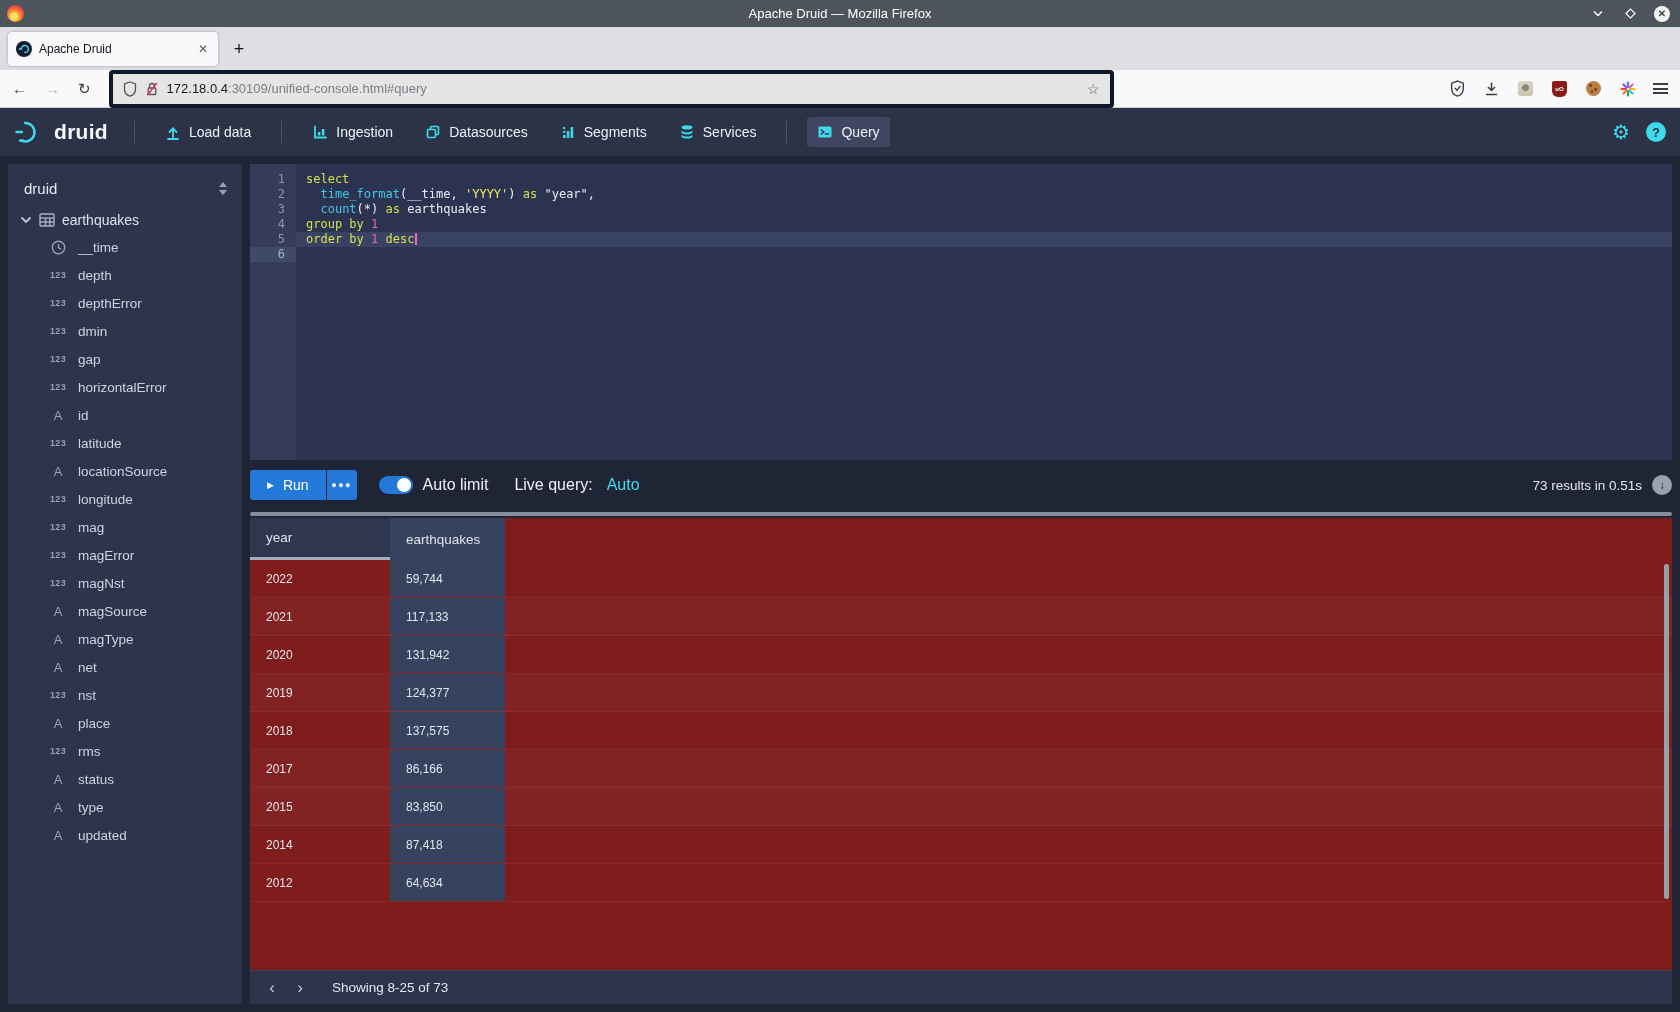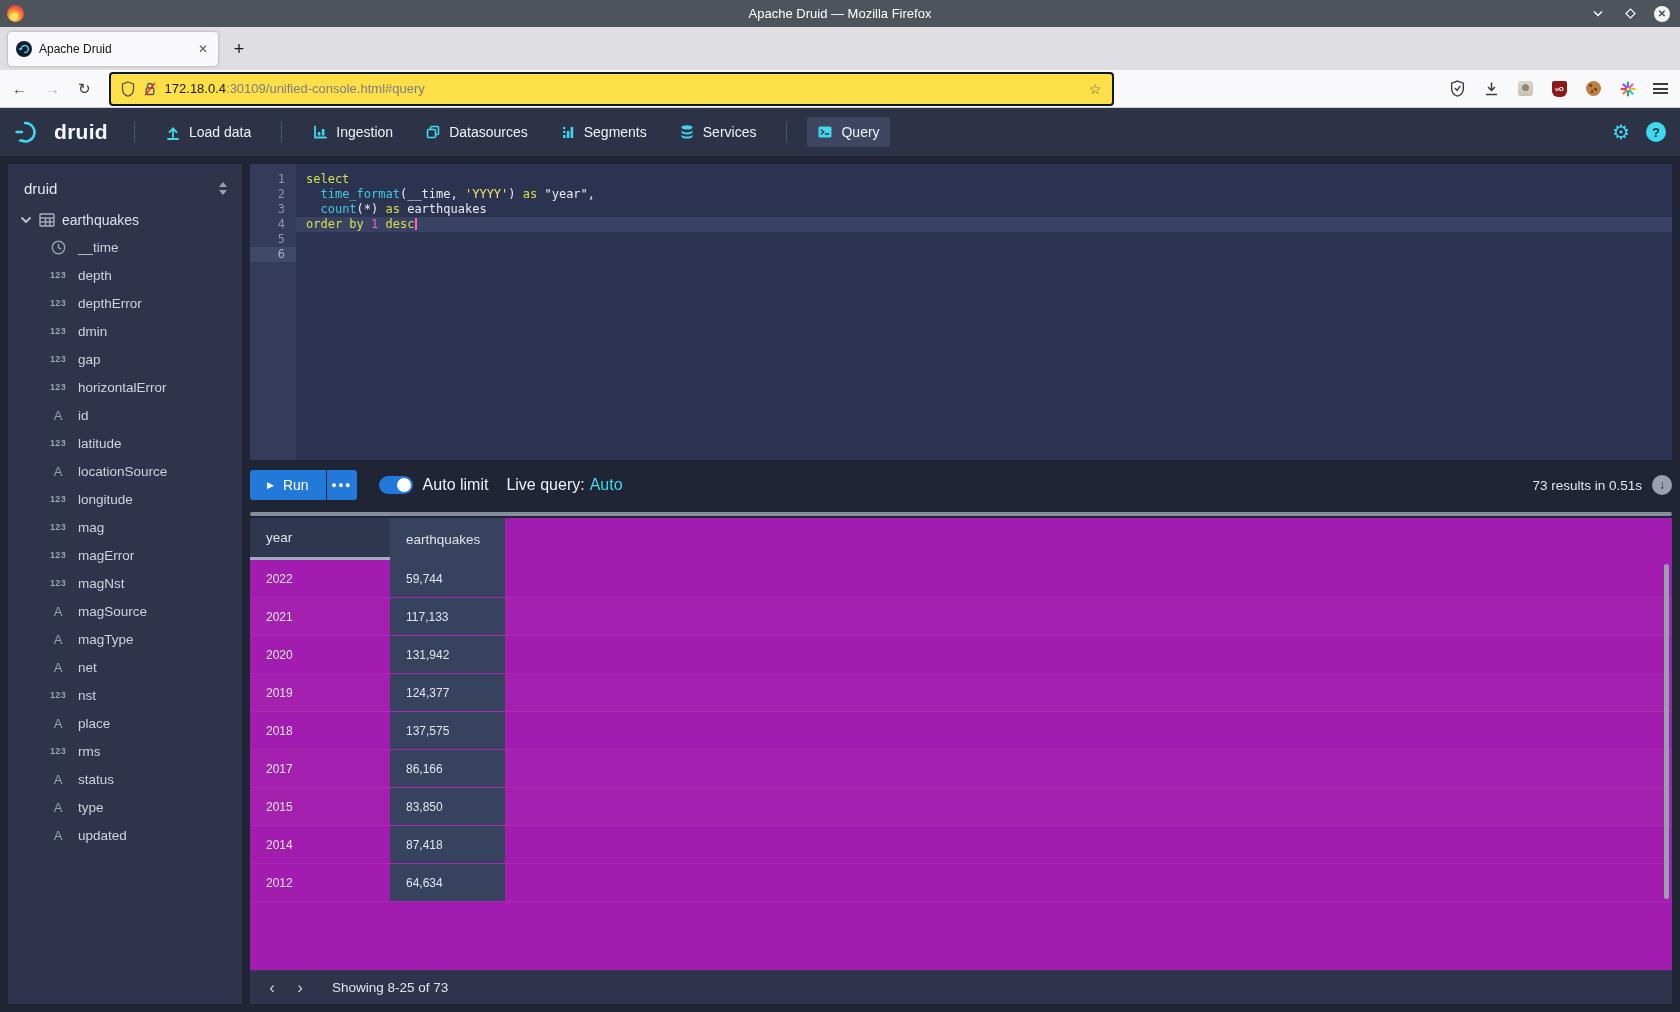--- a/index.html
+++ b/index.html
@@ -24,21 +24,21 @@
   .tab-title{flex:1;font-size:12px;color:#15141a;white-space:nowrap;overflow:hidden}
   .tab-close{color:#55555e;font-size:12px;padding:0 2px}
   .newtab{width:30px;height:30px;margin:0 0 6px 6px;display:flex;align-items:center;justify-content:center;
     font-size:18px;color:#15141a;border-radius:4px}
 
   
   .toolbar{height:38px;background:#f9f9fb;border-bottom:1px solid #ccccd2;display:flex;align-items:center;
     padding:0 12px;gap:18px;flex:none}
   .navbtn{font-size:15px;color:#3b3b40}
   .navbtn.disabled{color:#b9b9c0}
-  .urlbar{width:1005px;height:30px;background:#fde047;border:2px solid #0f172a;border-radius:4px;
+  .urlbar{width:1005px;height:30px;background:#e5e5e5;border:4px solid #0f172a;border-radius:4px;
     display:flex;align-items:center;padding:15px 10px;gap:8px;font-size:13px}
   .url-host{color:#17171b}
   .url-rest{color:#7c7c87}
   .url-star{margin-left:auto;font-size:14px;color:#55555e}
   .tb-icons{margin-left:auto;display:flex;align-items:center;gap:17px}
   .ext{width:17px;height:17px;display:flex;align-items:center;justify-content:center}
   .ublock{width:15px;height:16px;background:#8b1a1a;color:#fff;font-size:6px;font-weight:bold;
     display:flex;align-items:center;justify-content:center;border-radius:2px 2px 6px 6px}
   .cookie{width:15px;height:15px;border-radius:50%;background:
     radial-gradient(circle at 30% 30%,#7a4a1e 0 12%,transparent 13%),
@@ -96,32 +96,32 @@
   
   .runbar{height:34px;margin:8px 0 10px;display:flex;align-items:center;flex:none}
   .btn-run{height:30px;background:#2279da;color:#fff;border-radius:3px 0 0 3px;display:flex;align-items:center;
     gap:9px;padding:0 17px;font-size:14px}
   .play{font-size:9px}
   .btn-more{height:30px;width:30px;background:#2279da;color:#fff;border-radius:0 3px 3px 0;margin-left:1px;
     display:flex;align-items:center;justify-content:center;font-size:9px;letter-spacing:1.5px}
   .switch{width:34px;height:18px;border-radius:9px;background:#2279da;position:relative;margin:0 10px 0 22px}
   .switch .knob{position:absolute;right:2px;top:2px;width:14px;height:14px;border-radius:50%;background:#fff}
   .runbar-label{color:#eef1f6;font-size:16px}
-  .live{margin-left:18px;display:flex;gap:5px}
+  .live{margin-left:26px;display:flex;gap:14px}
   .live-val{color:#3fd9ec}
   .run-right{margin-left:auto;display:flex;align-items:center;gap:10px}
   .summary{color:#e3e7ee;font-size:13.5px}
   .dl-circle{width:20px;height:20px;border-radius:50%;background:#99a1af;color:#232a3c;font-size:12px;
     font-weight:bold;display:flex;align-items:center;justify-content:center}
 
   
   .hbar{height:4px;background:#868d9c;border-radius:2px;margin-bottom:2px;flex:none}
 
   
-  .results{flex:1;background:#a21caf;position:relative;overflow:hidden}
+  .results{flex:1;background:#7f1d1d;position:relative;overflow:hidden}
   .thead{display:flex;height:42px}
   .th{display:flex;align-items:center;padding-left:16px;font-size:13.5px;color:#e0e4ec}
   .th-year{width:140px;background:#2f3650;border-bottom:3px solid #a6acbb}
   .th-quakes{width:115px;background:#36425e}
   .trow{display:flex;height:38px;border-bottom:1px solid rgba(255,255,255,.055)}
   .trow.odd{background:rgba(255,255,255,.022)}
   .td{display:flex;align-items:center;padding-left:16px;font-size:12px;color:#e2e6ee}
   .td-year{width:140px}
   .td-quakes{width:115px;background:#36425e}
   .td-quakes .numcell{display:inline-block;min-width:52px;text-align:left}
@@ -487,20 +487,21 @@
             <div class="gln">2</div>
             <div class="gln">3</div>
             <div class="gln">4</div>
             <div class="gln">5</div>
             <div class="gln act">6</div>
           </div>
         <div class="code">
             <div class="cln"><span class="kw">select</span></div>
             <div class="cln"><span>  </span><span class="fn">time_format</span><span>(__time, </span><span class="str">'YYYY'</span><span>) </span><span class="kw">as</span><span> "year",</span></div>
             <div class="cln"><span>  </span><span class="fn">count</span><span>(*) </span><span class="kw">as</span><span> earthquakes</span></div>
+            <div class="cln"><span class="kw">group by</span><span> </span><span class="num">1</span></div>
             <div class="cln act"><span class="kw">order by</span><span> </span><span class="num">1</span><span> </span><span class="kw">desc</span><span class="cursor"></span></div>
           </div>
       </div>
 
       <div class="runbar">
         <div class="btn-run">
           <span class="play">▶</span>
           <span>Run</span>
         </div>
         <div class="btn-more">●●●</div>

